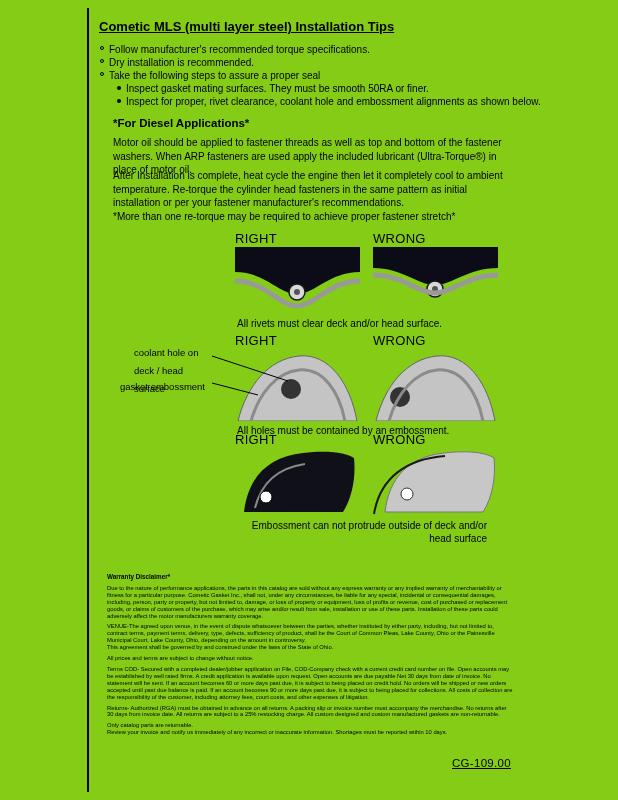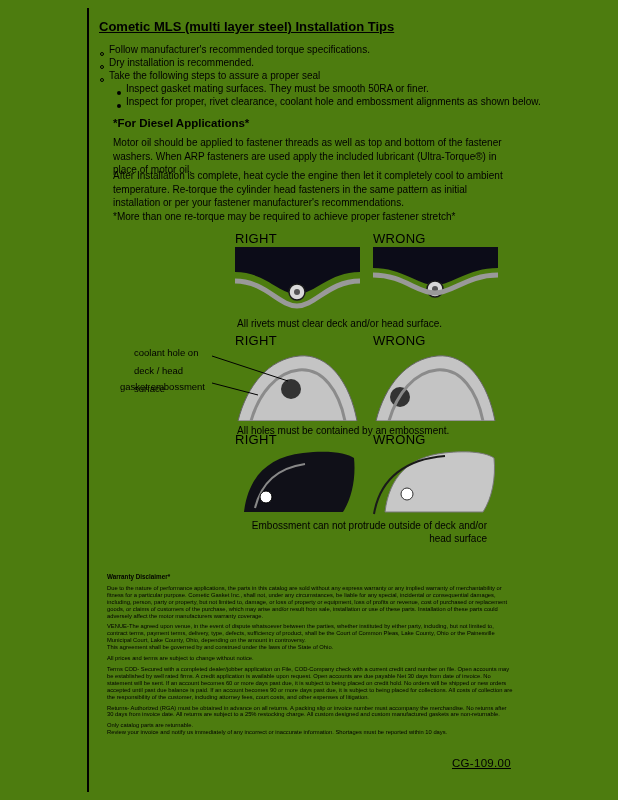--- a/index.html
+++ b/index.html
@@ -1,26 +1,26 @@
 <!DOCTYPE html>
 <html><head>
 <meta charset="utf-8">
 <style>
   * { margin:0; padding:0; box-sizing:border-box; }
   html,body { background:#e8e8e8; }
   body { font-family:"Liberation Sans", sans-serif; color:#000; }
-  .page { position:relative; width:618px; height:800px; background:#4d7c0f; overflow:hidden; margin:0 auto;padding-left:40px; }
+  .page { position:relative; width:618px; height:800px; background:#84cc16; overflow:hidden; margin:0 auto;padding-left:40px; }
   .abs { position:absolute; }
 
   .left-rule { left:87px; top:8px; width:2px; height:784px; background:#000; }
 
   .title { left:99px; top:19px; font-size:13px; font-weight:bold; text-decoration:underline; white-space:nowrap; }
 
   .tips { left:100px; top:43px; font-size:10px; line-height:13px; width:430px; }
-  .tip-row { display:flex; align-items:flex-end; height:13px; white-space:nowrap; }
+  .tip-row { display:flex; align-items:flex-start; height:13px; white-space:nowrap; }
   .tip-row.sub { margin-left:17px; }
   .marker-open { flex:0 0 auto; width:4px; height:4px; border:1px solid #000; border-radius:50%; margin:3px 5px 0 0; }
   .marker-filled { flex:0 0 auto; width:4px; height:4px; background:#000; border-radius:50%; margin:4px 5px 0 0; }
 
   .diesel-heading { left:113px; top:117px; font-size:11.5px; font-weight:bold; }
   .para { font-size:10px; line-height:13.5px; }
   .para1 { left:113px; top:136px; width:398px; }
   .para2 { left:113px; top:169px; width:400px; }
   .note  { left:113px; top:210px; width:420px; font-size:10px; }
 

